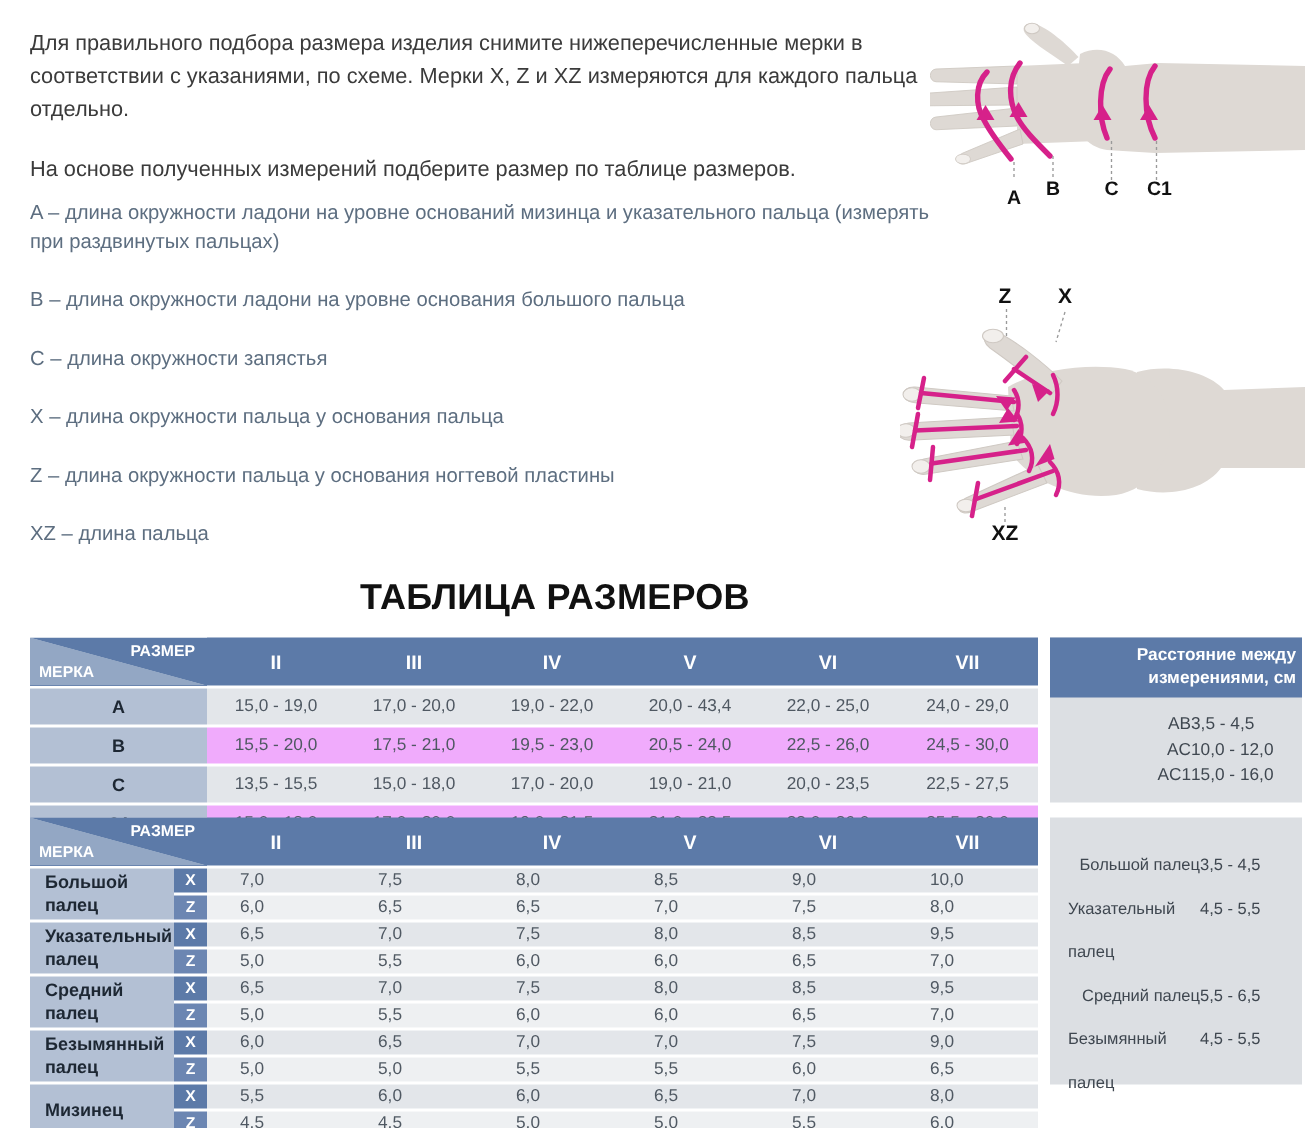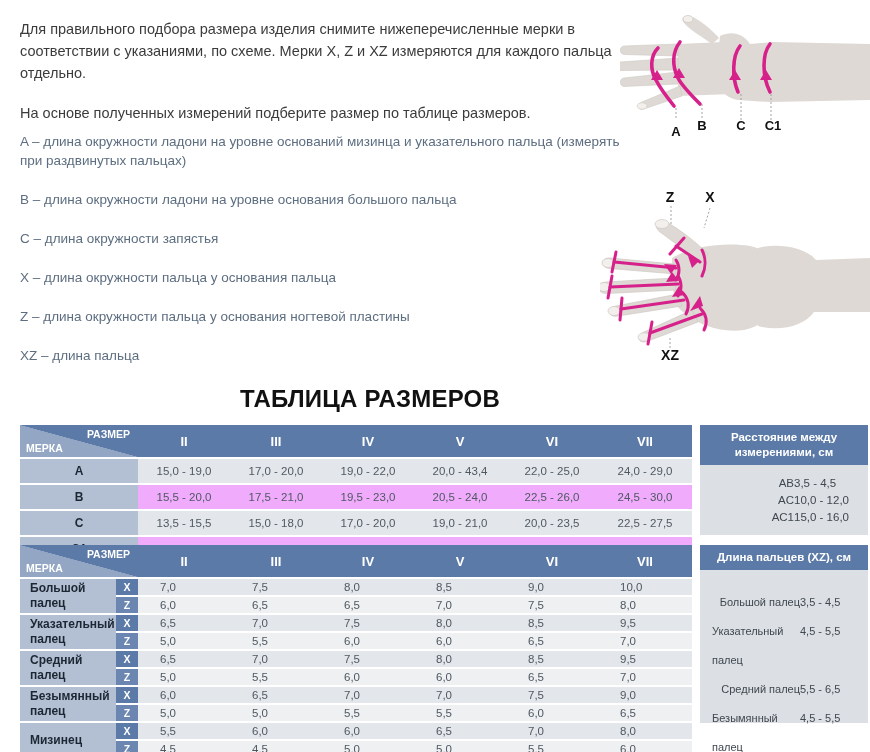--- a/index.html
+++ b/index.html
@@ -122,21 +122,21 @@
     line-height:15px;
   }
 
   
   .side{position:absolute;background:#dcdfe3;}
   #side1{left:700px;top:425px;width:168px;height:110px;}
   #side2{left:700px;top:545px;width:168px;height:178px;}
   .side-hdr{
     background:#5c7aa8;color:#ffffff;
     font-size:11.5px;font-weight:bold;
-    text-align:center;line-height:15px;
+    text-align:right;line-height:15px;
     padding:5px 4px;
   }
   .side-body{padding:10px 12px 0 12px;}
   .side-line{
     display:flex;justify-content:flex-end;
     font-size:11.5px;color:#3f4750;line-height:17px;
   }
   .side-line .v{min-width:62px;text-align:left;}
   #side2 .side-body{padding-top:18px;}
   #side2 .side-line{line-height:29px;font-size:11px;}
@@ -478,21 +478,20 @@
       <td class="cell2 even">4,5</td>
       <td class="cell2 even">5,0</td>
       <td class="cell2 even">5,0</td>
       <td class="cell2 even">5,5</td>
       <td class="cell2 even">6,0</td>
     </tr>
   </tbody>
     </table>
 
   <div class="side" id="side2">
-    <div class="side-hdr">Длина пальцев (XZ), см</div>
     <div class="side-body">
       <div class="side-line">
         <span>Большой палец</span>
         <span class="v">3,5 - 4,5</span>
       </div>
       <div class="side-line">
         <span>Указательный палец</span>
         <span class="v">4,5 - 5,5</span>
       </div>
       <div class="side-line">

